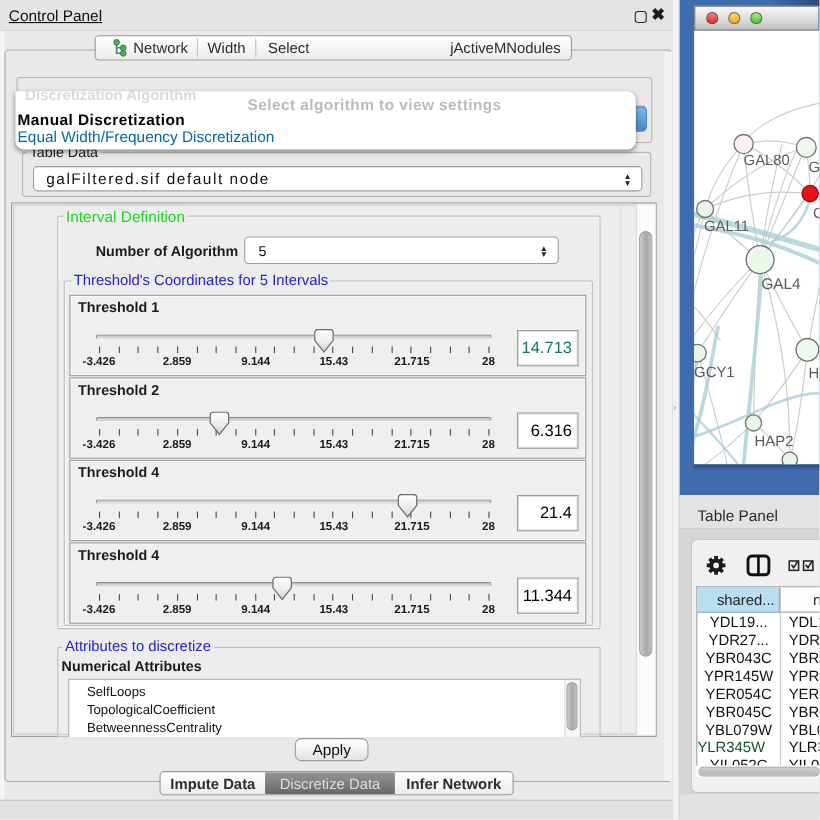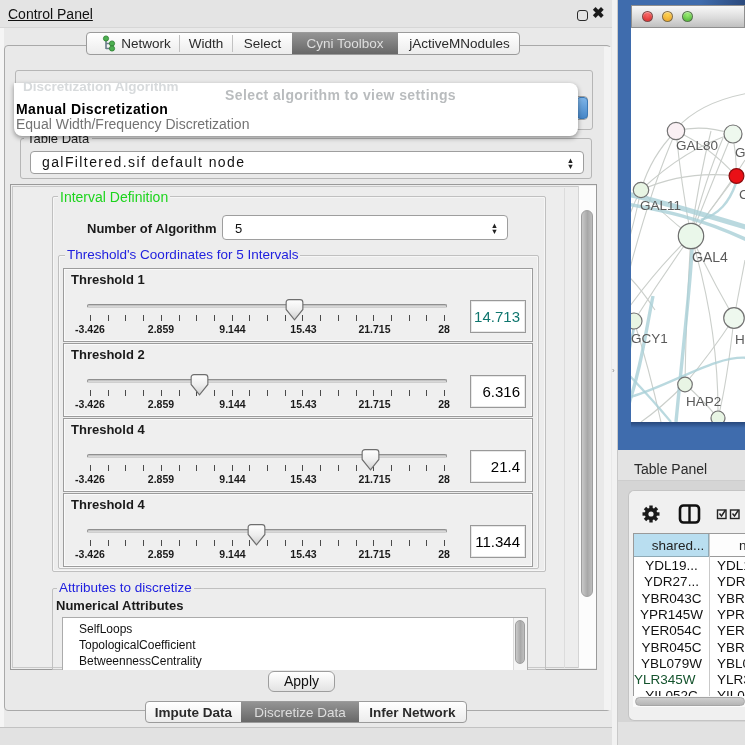--- a/index.html
+++ b/index.html
@@ -25,21 +25,20 @@
         <line x1="4" y1="8.5" x2="9" y2="8.5" stroke="#6a7d8a" stroke-width="1.4"></line>
         <line x1="4" y1="13.5" x2="9" y2="13.5" stroke="#6a7d8a" stroke-width="1.4"></line>
         <circle cx="4" cy="3.5" r="2.6" fill="#4caf50" stroke="#2c7d30" stroke-width="0.8"></circle>
         <circle cx="10" cy="8.5" r="2.6" fill="#4caf50" stroke="#2c7d30" stroke-width="0.8"></circle>
         <circle cx="10" cy="13.5" r="2.6" fill="#4caf50" stroke="#2c7d30" stroke-width="0.8"></circle>
       </svg>Network</div>
 <div class="abs" style="left:92px;top:2px;bottom:2px;width:1px;background:#c2c2c2;"></div>
 <div class="seg" style="left:93px;width:52px;">Width</div>
 <div class="abs" style="left:145px;top:2px;bottom:2px;width:1px;background:#c2c2c2;"></div>
 <div class="seg" style="left:146px;width:59px;">Select</div>
-<div class="seg segdark" style="left:205px;width:106px;">Cyni Toolbox</div>
 <div class="seg" style="left:311px;width:123px;">jActiveMNodules</div>
 </div>
 <div class="abs" style="left:15px;top:70px;width:578px;height:60px;border:1px solid #b6b6b6;border-radius:3px;"></div>
 <div class="abs" style="left:560px;top:96px;width:28px;height:24px;background:#fff;border:1px solid #9e9e9e;border-radius:4px;"></div>
 <div class="abs" style="left:576px;top:97px;width:12px;height:22px;background:linear-gradient(#7db4e8,#4787c8);border:1px solid #3c79b5;border-radius:4px;"></div>
 <div class="abs" style="left:20px;top:138px;width:572px;height:41px;border:1px solid #b6b6b6;border-radius:3px;"></div>
 <div class="abs" style="left:24px;top:131px;background:#e9e9e9;padding:0 3px;font-size:13px;color:#1a1a1a;">Table Data</div>
 <div class="combo" style="left:30px;top:151px;width:554px;height:23px;">
     <span style="position:absolute;left:11px;top:1.5px;font-size:14px;letter-spacing:1.4px;">galFiltered.sif default node</span>
     <span class="carr" style="right:8px;top:6px;">▲<br>▼</span>
@@ -251,21 +250,21 @@
 <div class="seg segdark" style="left:95px;width:118px;">Discretize Data</div>
 <div class="seg" style="left:213px;width:107px;font-weight:bold;">Infer Network</div>
 </div>
 <div class="abs" style="left:0;top:727px;width:618px;height:18px;background:#e2e2e2;border-top:1px solid #c2c2c2;"></div>
 <div class="abs" style="left:612px;top:0;width:6px;height:745px;background:#f2f2f2;border-right:1px solid #c9c9c9;"></div>
 <div class="abs" style="left:612px;top:366px;width:5px;height:10px;color:#8a8a8a;font-size:8px;line-height:10px;">›</div>
 <div class="abs" style="left:14px;top:83px;width:564px;height:53px;background:#fff;border-radius:0 8px 8px 8px;box-shadow:0 2px 5px rgba(0,0,0,0.4);"></div>
 <div class="abs" style="left:23px;top:79px;font-size:13.5px;font-weight:bold;color:#d7dadc;">Discretization Algorithm</div>
 <div class="abs" style="left:225px;top:86.5px;font-size:14px;font-weight:bold;color:#b9bcbe;letter-spacing:0.4px;">Select algorithm to view settings</div>
 <div class="abs" style="left:16px;top:101px;font-size:14px;font-weight:bold;color:#000;letter-spacing:0.4px;">Manual Discretization</div>
-<div class="abs" style="left:16px;top:116px;font-size:14px;color:#737373;">Equal Width/Frequency Discretization</div>
+<div class="abs" style="left:16px;top:116px;font-size:14px;color:#0369a1;">Equal Width/Frequency Discretization</div>
 <div class="abs" style="left:618px;top:0;width:127px;height:450px;background:#3f6cad;"></div>
 <div class="abs" style="left:631px;top:422px;width:114px;height:6px;background:linear-gradient(#27477b,#3f6cad);"></div>
 <div class="abs" style="left:700px;top:0;width:45px;height:6px;background:linear-gradient(90deg,#3f6cad,#2c4a7d);"></div>
 <div class="abs" style="left:631px;top:5px;width:114px;height:23px;background:linear-gradient(#f8f8f8 0%,#dcdcdc 55%,#c0c0c0 100%);border:1px solid #8f8f8f;"></div>
 <div class="abs" style="left:642.0px;top:11px;width:11px;height:11px;border-radius:50%;background:radial-gradient(circle at 50% 30%, #f86868 0%, #e03a3a 70%);border:1px solid rgba(70,70,70,0.65);box-shadow:inset 0 1px 1px rgba(255,255,255,0.5);"></div>
 <div class="abs" style="left:661.5px;top:11px;width:11px;height:11px;border-radius:50%;background:radial-gradient(circle at 50% 30%, #fdd24f 0%, #efaf34 70%);border:1px solid rgba(70,70,70,0.65);box-shadow:inset 0 1px 1px rgba(255,255,255,0.5);"></div>
 <div class="abs" style="left:681.5px;top:11px;width:11px;height:11px;border-radius:50%;background:radial-gradient(circle at 50% 30%, #9aee72 0%, #5fc144 70%);border:1px solid rgba(70,70,70,0.65);box-shadow:inset 0 1px 1px rgba(255,255,255,0.5);"></div>
 <div class="abs" style="left:631px;top:28px;width:114px;height:394px;background:#fff;overflow:hidden;"></div>
 <svg class="abs" style="left:631px;top:28px;" width="114" height="394" viewBox="0 0 114 394">
     <path d="M45,101 C60,84 85,71 118,65" fill="none" stroke="#cbcfcb" stroke-width="1.1"></path>

